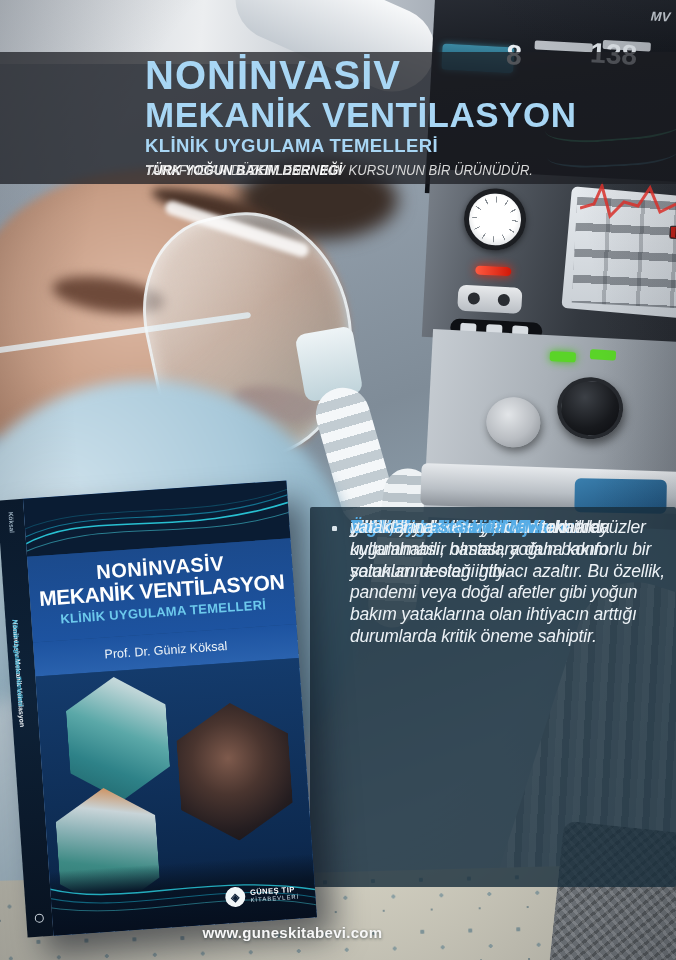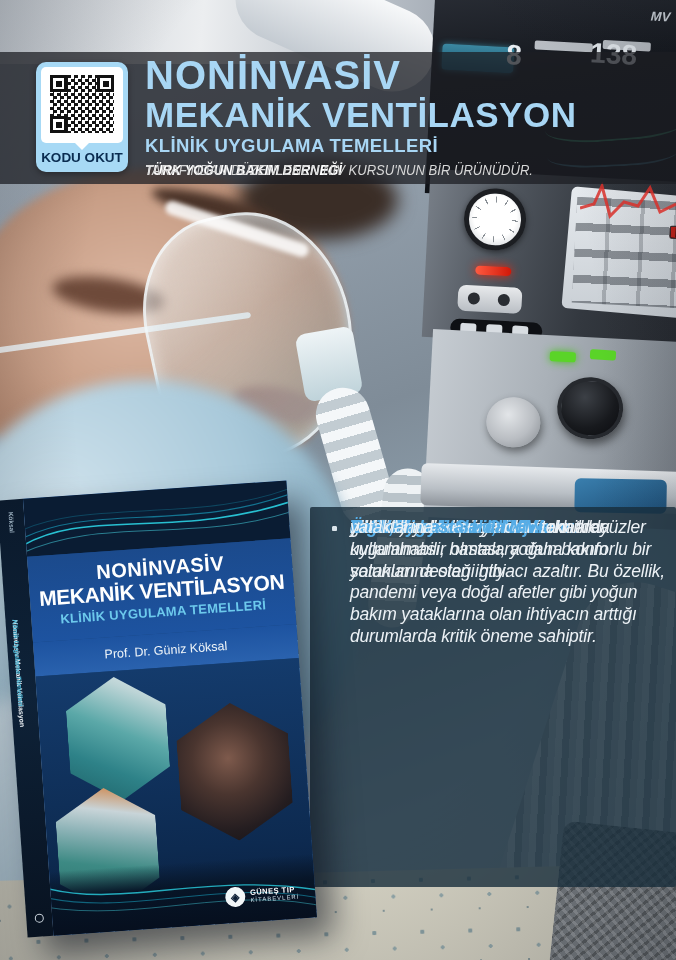--- a/index.html
+++ b/index.html
@@ -223,30 +223,20 @@
     </div>
     <div class="ph-pillow"></div>
     <div class="ph-pillow2"></div>
     <div class="ph-hose"></div>
     <div class="ph-sheet"></div>
     <div class="ph-knit"></div>
     <div class="ph-vignette"></div>
   </div>
 
   <div class="header-band">
-    <div class="qr-card">
-      <div class="qr-box">
-        <div class="qr-pattern">
-          <span class="qf tl"></span>
-          <span class="qf tr"></span>
-          <span class="qf bl"></span>
-        </div>
-      </div>
-      <div class="qr-label">KODU OKUT</div>
-    </div>
     <div class="title-block">
       <div class="hl1">NONİNVASİV</div>
       <div class="hl2">MEKANİK VENTİLASYON</div>
       <div class="hl3">KLİNİK UYGULAMA TEMELLERİ</div>
       <div class="hbanner">
           <b>TÜRK YOĞUN BAKIM DERNEĞİ</b>
           <span> TARAFINDAN DÜZENLENEN NIV KURSU'NUN BİR ÜRÜNÜDÜR.</span>
         </div>
     </div>
   </div>
@@ -315,14 +305,15 @@
           <span class="lead">Tetik, Esnek Care, NAVA</span>
           <span> gibi kullanılması zor olan teknikler</span>
         </li>
       <li>
           <span class="lead">Özellikli hastalarda NIV</span>
           <span> yataklarına</span>
         </li>
     </ul>
   </div>
 
+  <div class="site">www.guneskitabevi.com</div>
 
 </div>
 
 </body></html>

